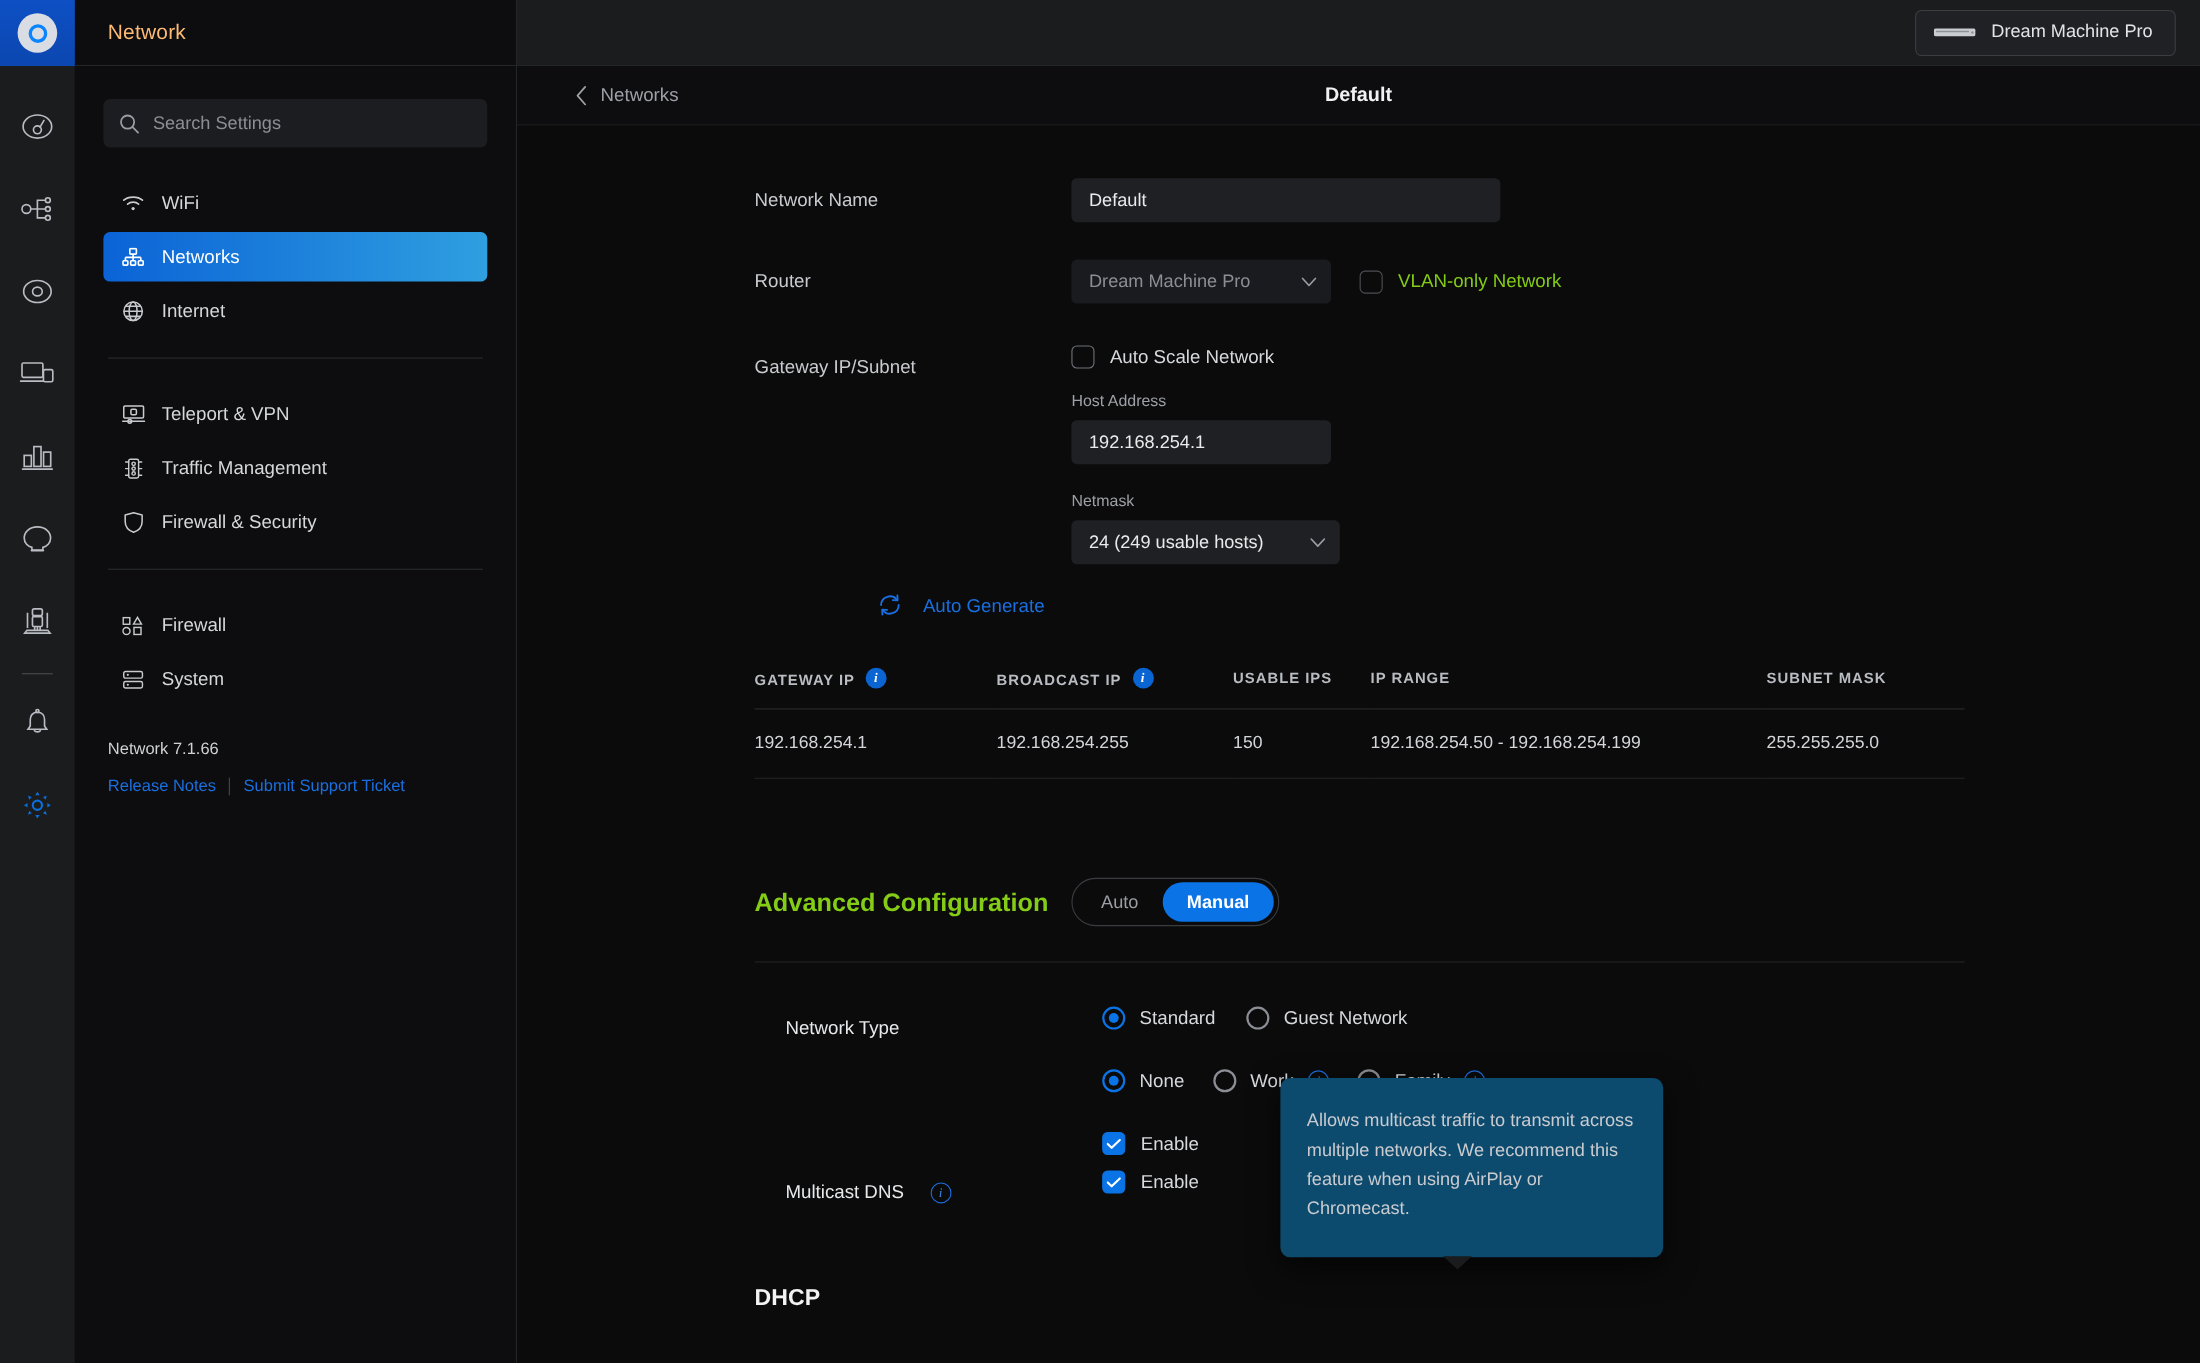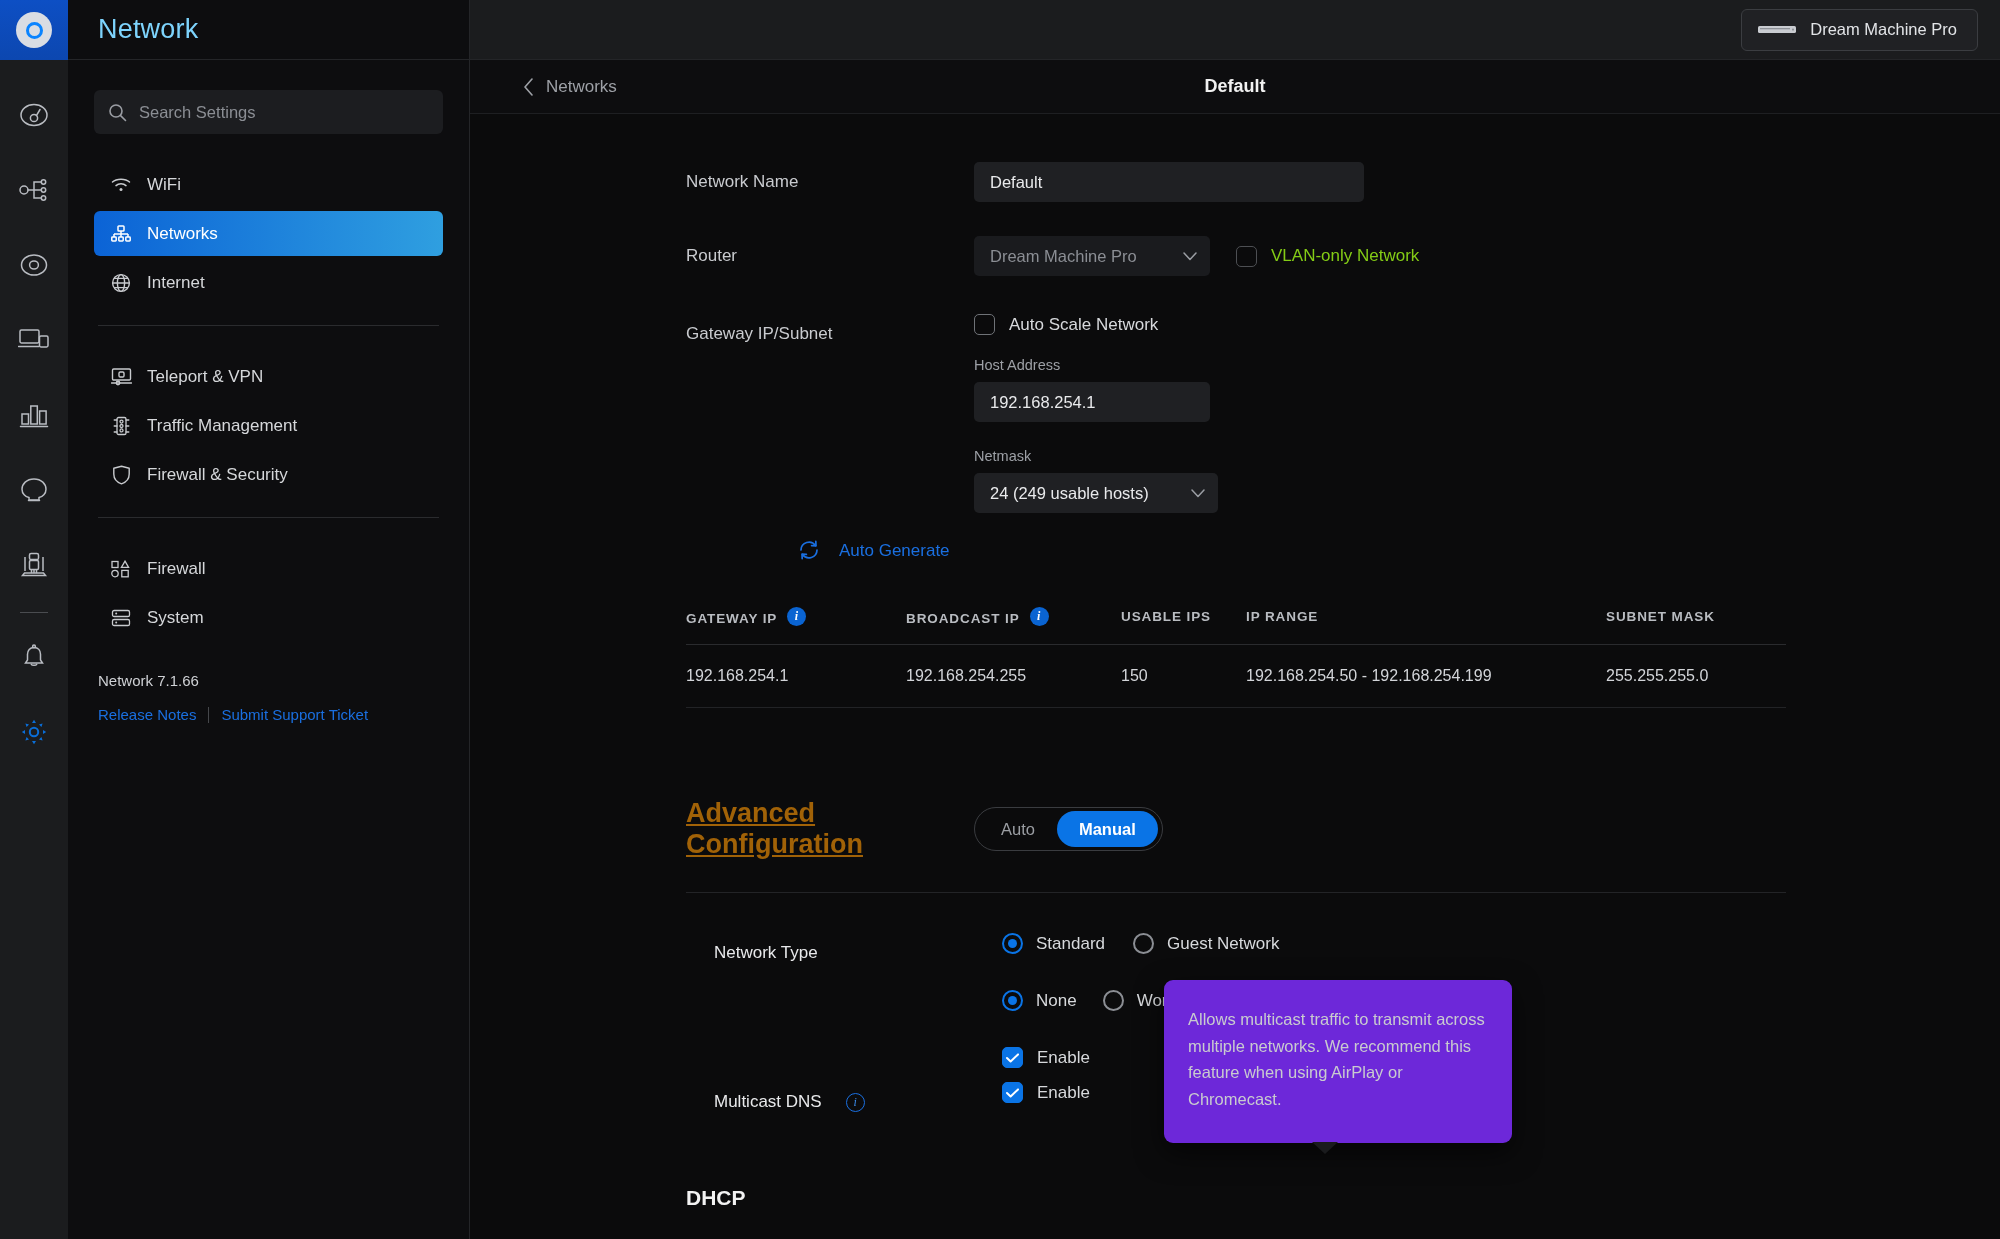--- a/index.html
+++ b/index.html
@@ -43,21 +43,21 @@
   
   .sidebar {
     width: 402px; flex: 0 0 402px; height: 1239px;
     background: #0d0d0f; border-right: 1px solid #242528;
     display: flex; flex-direction: column;
   }
   .sb-titlebar {
     height: 60px; display: flex; align-items: center;
     padding-left: 30px; border-bottom: 1px solid #242528;
   }
-  .sb-title { font-size: 27px; color: #7dd3fc; letter-spacing: .2px; }
+  .sb-title { font-size: 19px; color: #fdba74; letter-spacing: .2px; }
   .sb-body { padding: 30px 26px 0 26px; }
   .search {
     height: 44px; background: #1c1d20; border-radius: 6px;
     display: flex; align-items: center; padding: 0 14px; gap: 12px;
   }
   .search svg { flex: 0 0 auto; color: #9a9da3; }
   .search .ph { font-size: 16.5px; color: #8b8e94; }
   .nav { margin-top: 28px; }
   .nav-item {
     height: 45px; border-radius: 6px; display: flex; align-items: center;
@@ -153,21 +153,21 @@
     white-space: nowrap;
   }
   .info {
     width: 19px; height: 19px; border-radius: 50%; background: #0a64d2;
     color: #fff; font-size: 12px; font-style: italic; font-family: "Liberation Serif", serif;
     display: inline-flex; align-items: center; justify-content: center; flex: 0 0 auto;
   }
   .info.hollow { background: transparent; border: 1.6px solid #1a6fe0; color: #3b8ae8; }
 
   .advanced { display: flex; align-items: center; padding-left: 216px; margin-top: 90px; }
-  .adv-title { width: 288px; flex: 0 0 288px; font-size: 27px; font-weight: 700; color: #a16207; text-decoration: underline; }
+  .adv-title { width: 288px; flex: 0 0 288px; font-size: 23px; font-weight: 700; color: #84cc16; }
   .segmented {
     height: 44px; border: 1px solid #3a3c40; border-radius: 22px;
     display: flex; align-items: center; padding: 4px;
   }
   .seg { height: 36px; border-radius: 18px; display: flex; align-items: center;
          padding: 0 22px; font-size: 16.5px; color: #9b9ea3; text-align: center; }
   .seg.on { background: #0a74e6; color: #fff; font-weight: 600; }
   .adv-rule { height: 1px; background: #232427; margin: 32px 0 0 216px; width: 1100px; }
 
   .radio { display: flex; align-items: center; gap: 13px; font-size: 17px; color: #d7d9dc; }
@@ -176,21 +176,21 @@
     display: flex; align-items: center; justify-content: center; flex: 0 0 auto;
   }
   .dot.on { border-color: #0a74e6; }
   .dot.on i { width: 9px; height: 9px; border-radius: 50%; background: #0a74e6; display: block; }
 
   .dhcp { padding-left: 216px; margin-top: 74px; font-size: 21px; font-weight: 700; color: #f2f2f2; }
 
   
   .tooltip {
     position: absolute; left: 694px; top: 866px; width: 348px;
-    background: #6d28d9; border-radius: 9px; padding: 26px 24px 30px 24px;
+    background: #0c4a6e; border-radius: 9px; padding: 26px 24px 30px 24px;
     box-shadow: 0 10px 28px rgba(0,0,0,.6);
   }
   .tooltip .tt {
     font-size: 16.5px; line-height: 1.62; color: #c9cbcf;
   }
   .tooltip .tail {
     position: absolute; bottom: -11px; left: 148px;
     width: 0; height: 0; border-left: 13px solid transparent;
     border-right: 13px solid transparent; border-top: 12px solid #1a1b1d;
   }

